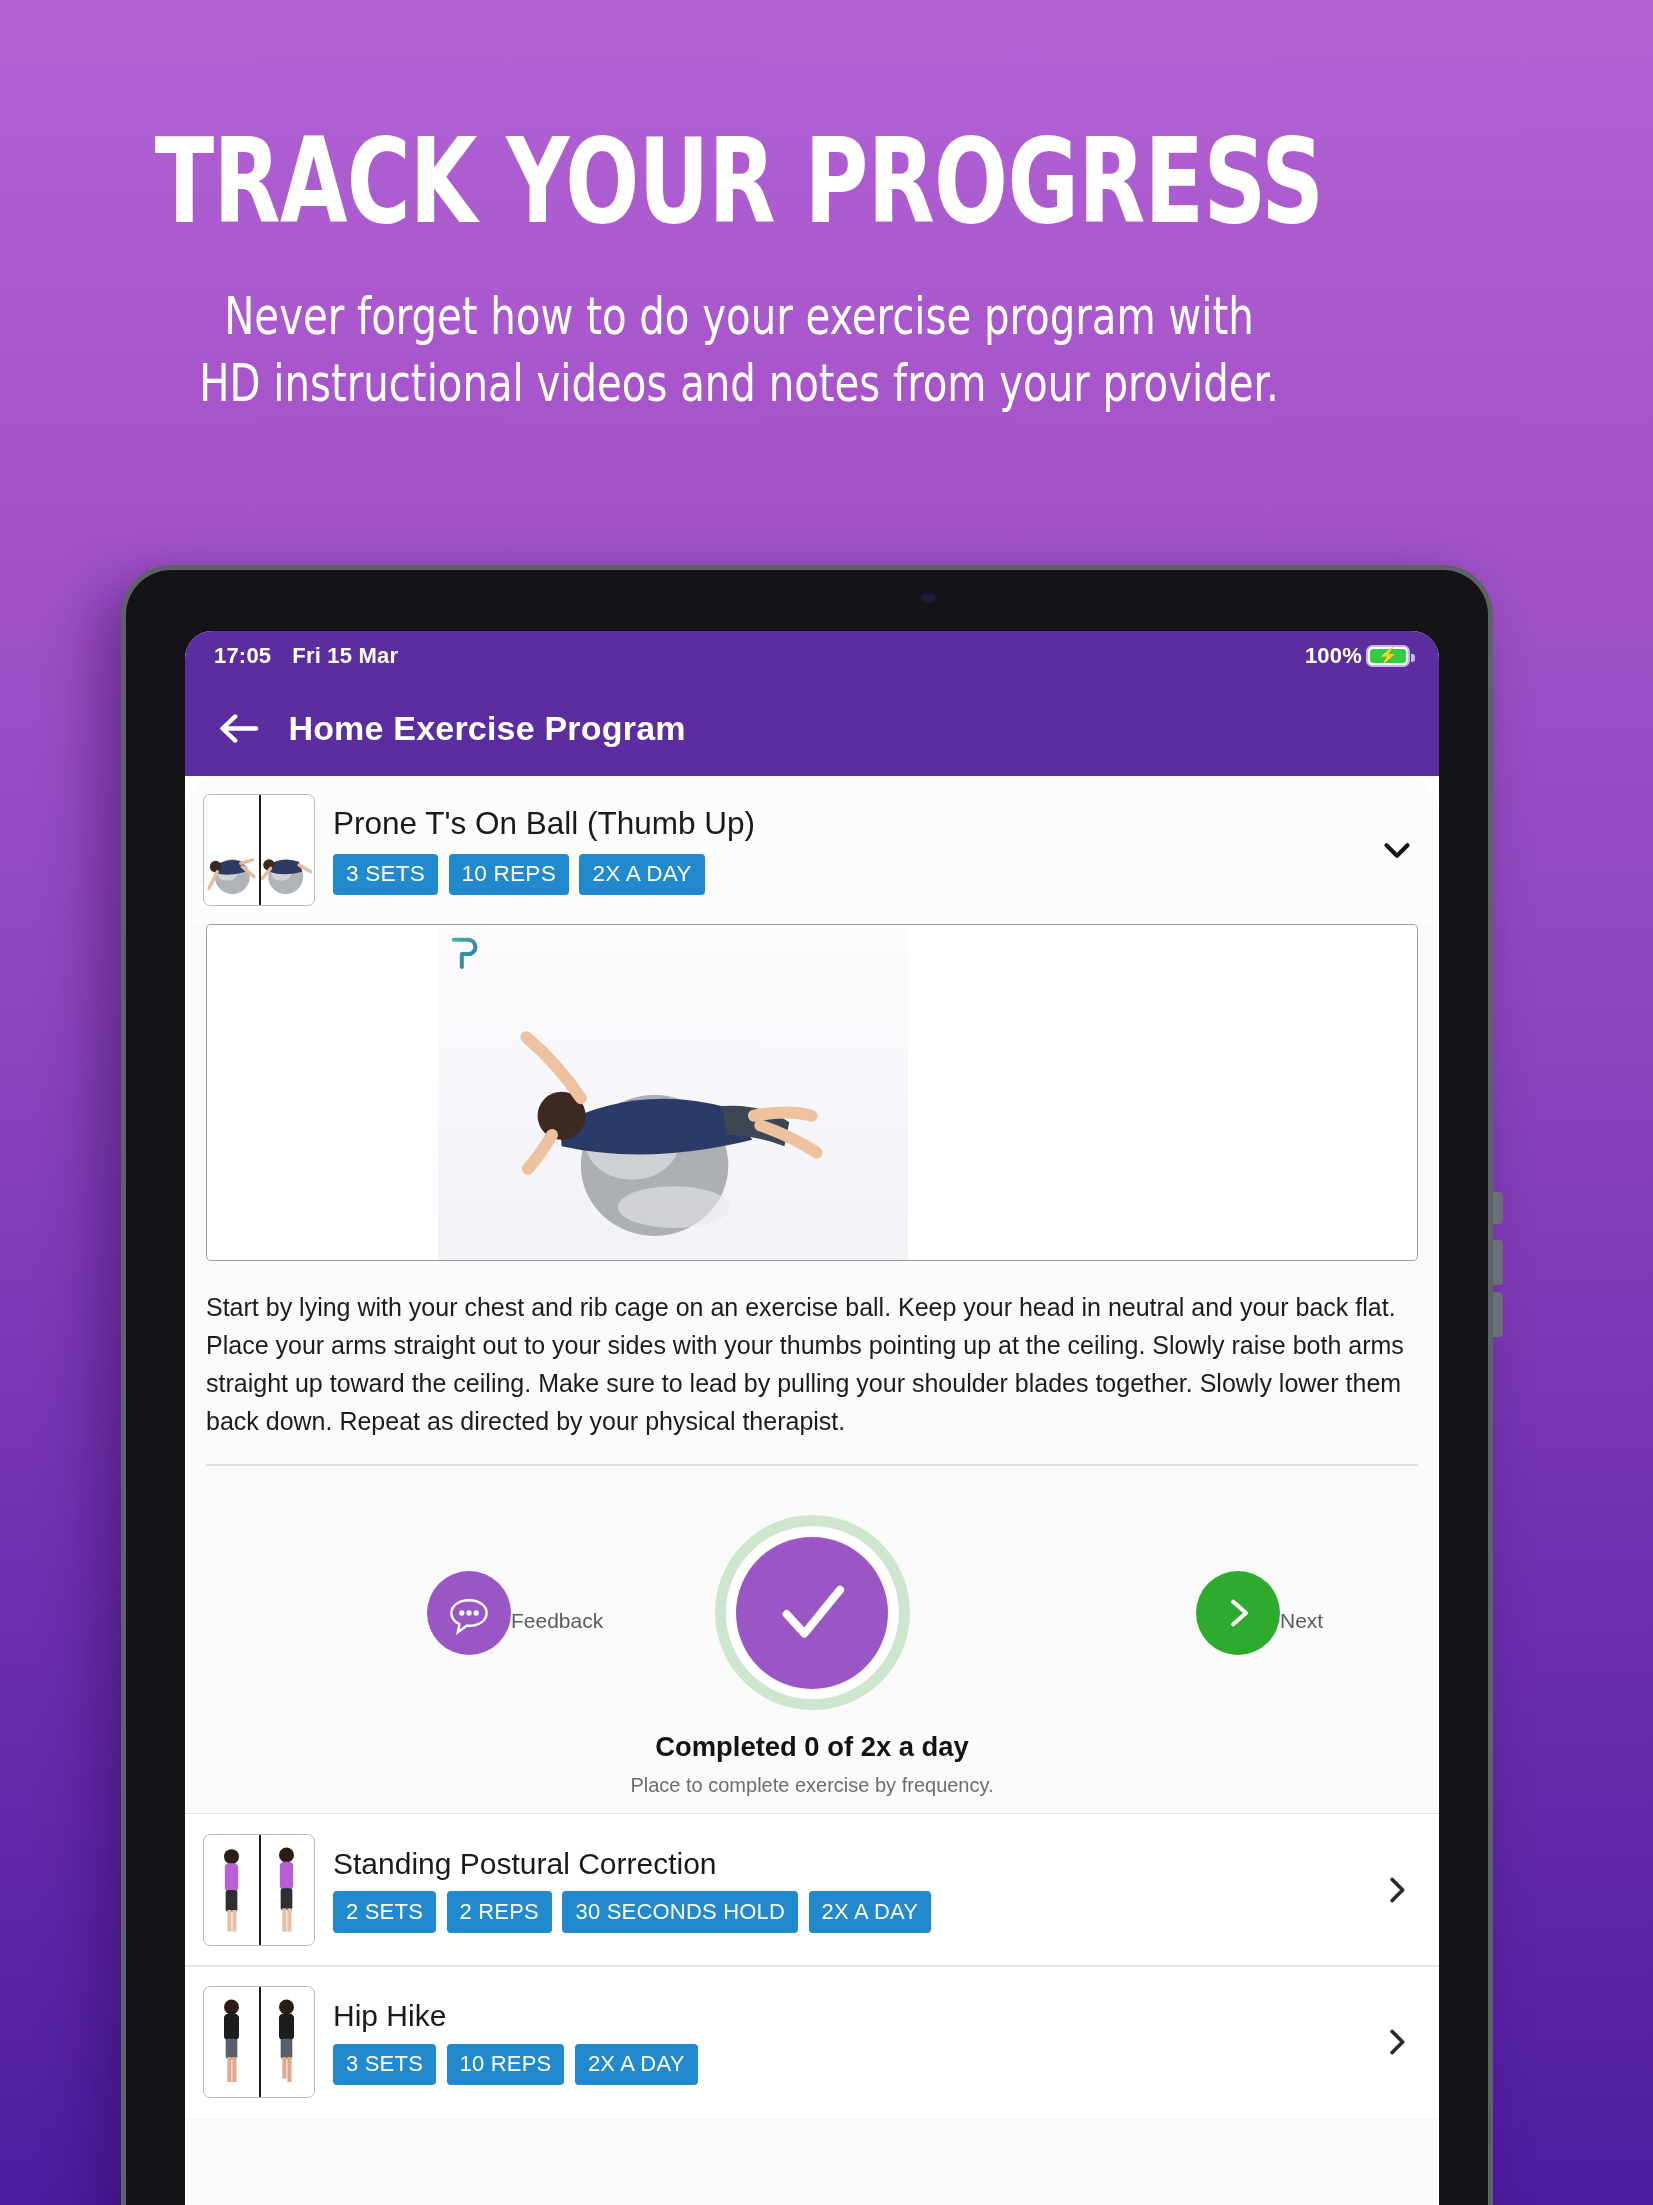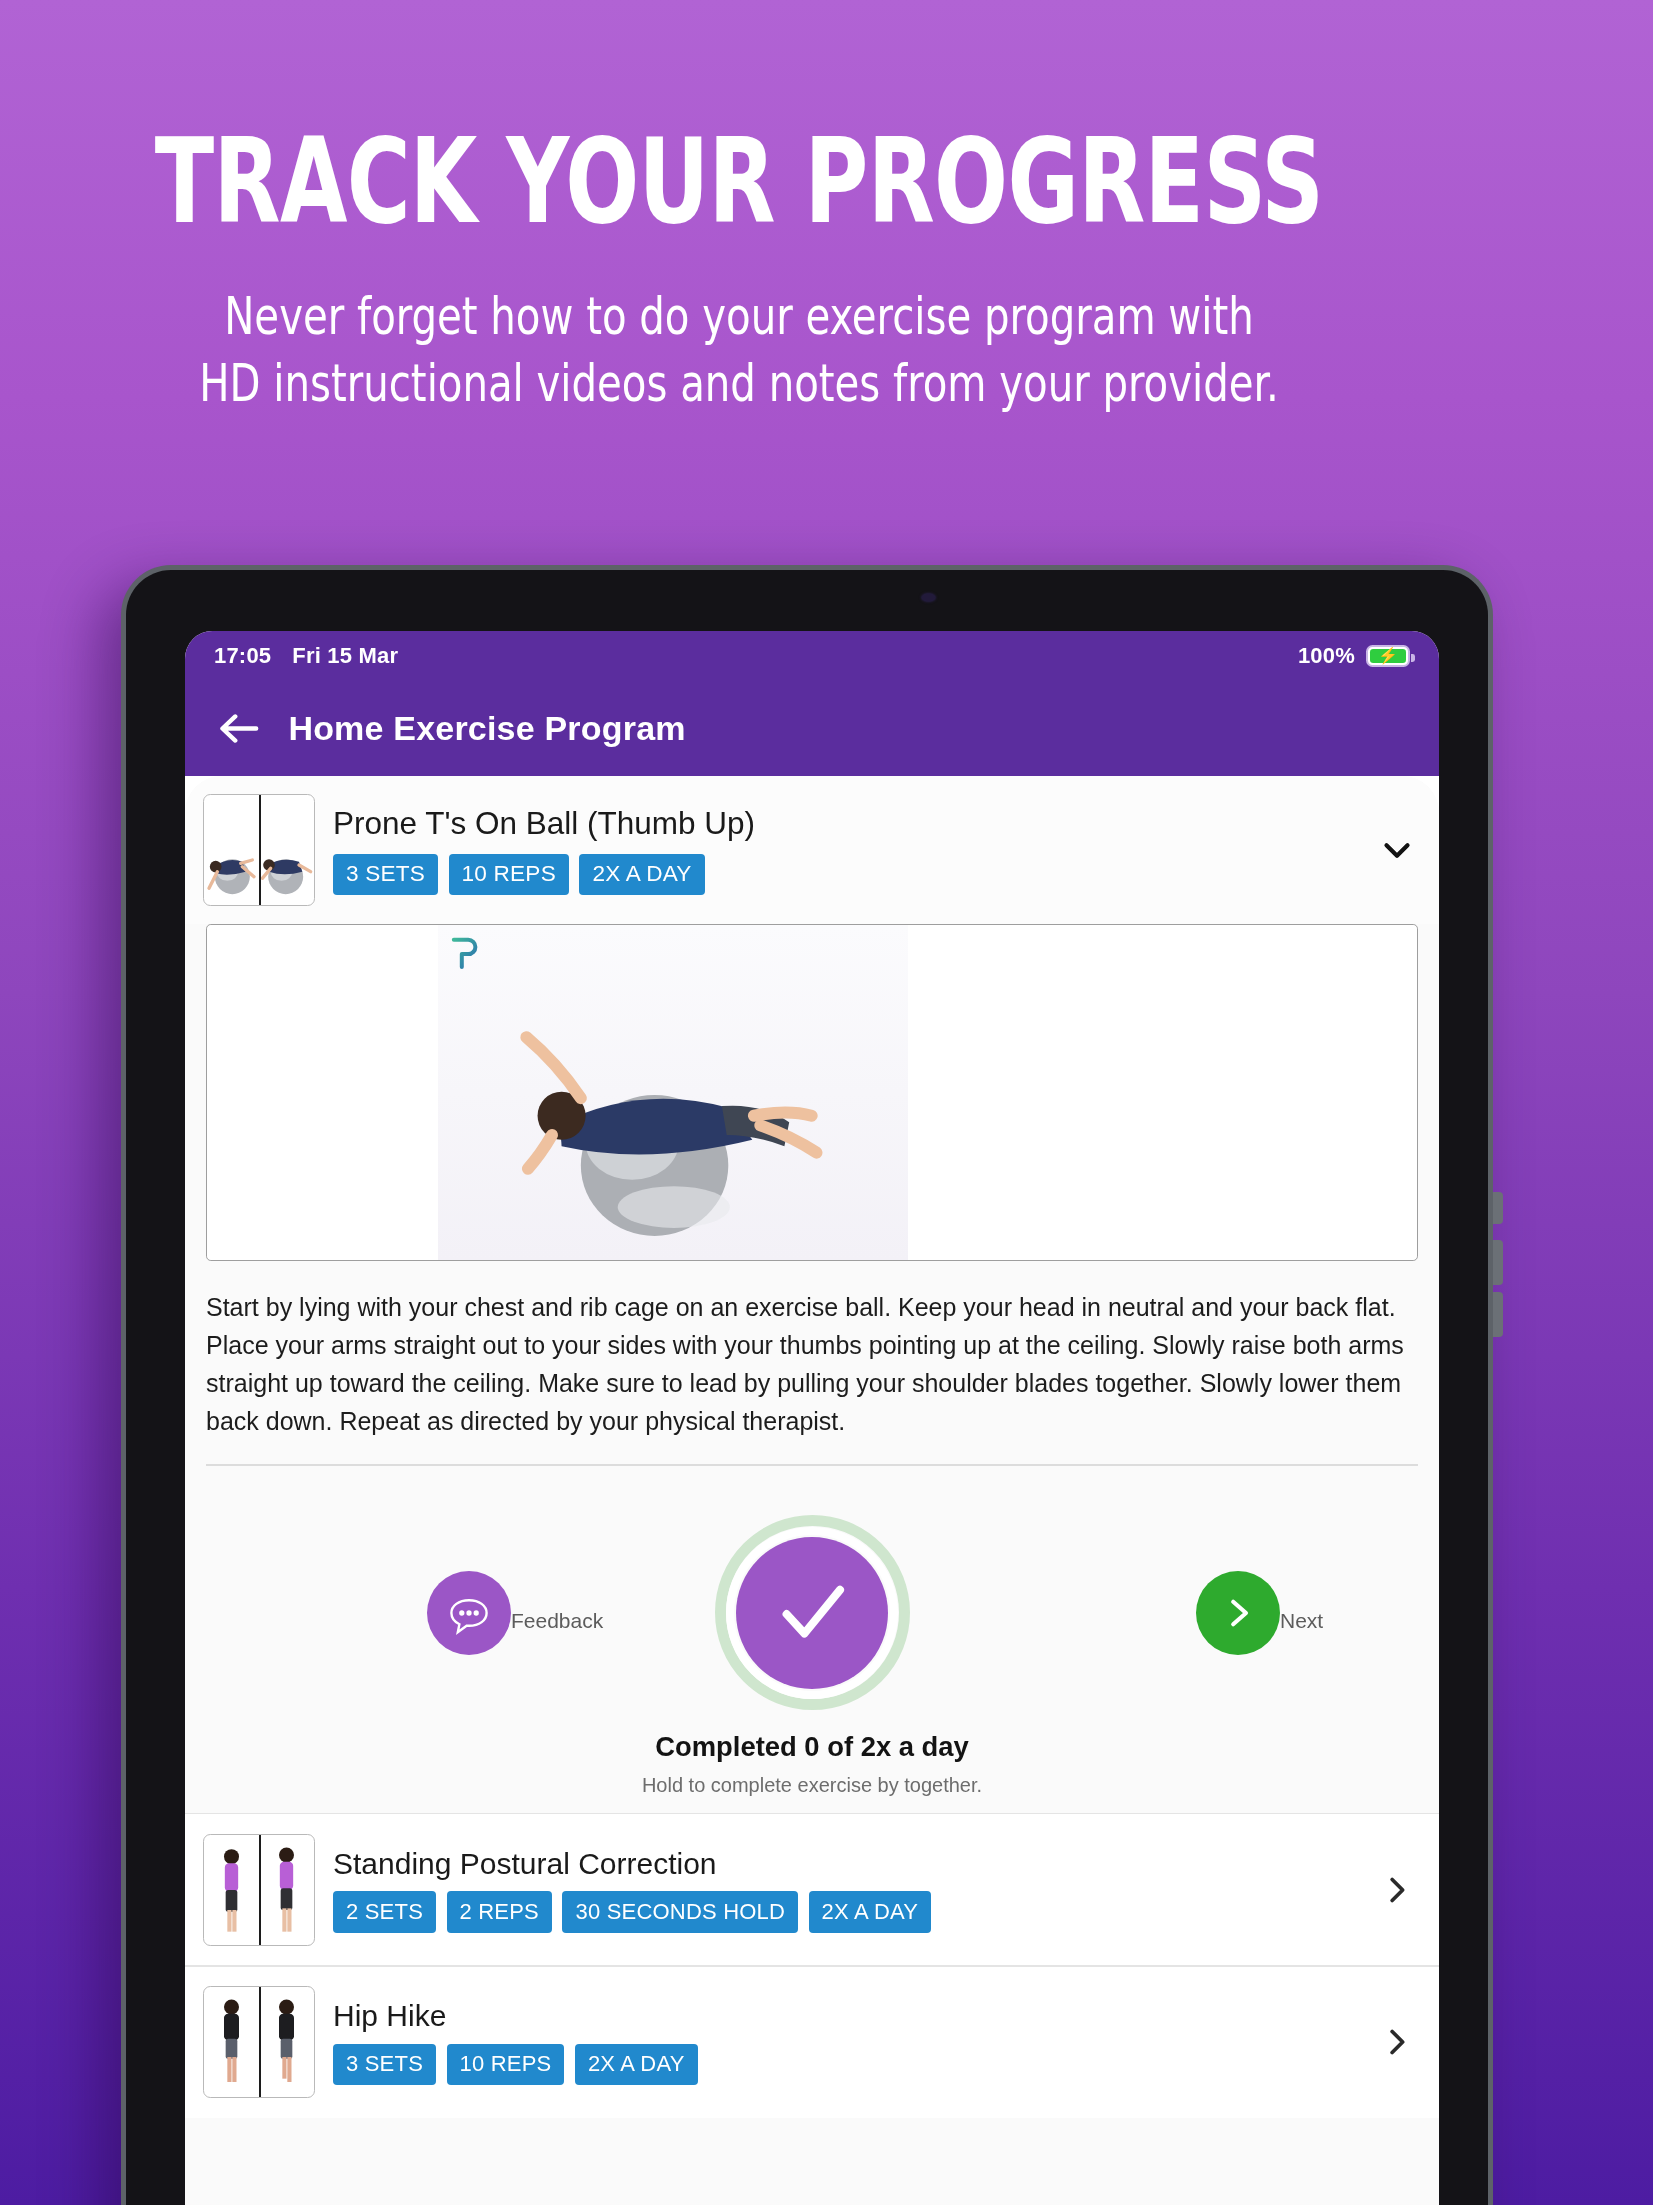--- a/index.html
+++ b/index.html
@@ -44,21 +44,21 @@
 
   
   .screen{
     position:absolute;left:59px;top:61px;width:1254px;height:1634px;
     background:#ffffff;border-radius:27.4px 27.4px 0 0;overflow:hidden;
   }
 
   .statusbar{height:50px;background:#5b2d9e;display:flex;align-items:center;
     padding:0 29px 0 29px;color:#fff;font-size:22px;font-weight:700;letter-spacing:0.2px;}
   .sb-time{margin-right:21px;}
-  .sb-right{margin-left:auto;display:flex;align-items:center;gap:11px;}
+  .sb-right{margin-left:auto;display:flex;align-items:center;gap:4px;}
   .battery{position:relative;width:44px;height:22px;border:2.4px solid #c9b6e6;border-radius:6.5px;
     box-sizing:border-box;background:#ffffff;padding:1.6px;}
   .battery::after{content:"";position:absolute;right:-7.3px;top:6.5px;width:4px;height:8px;
     background:#c9b6e6;border-radius:0 2.4px 2.4px 0;}
   .battery-fill{width:100%;height:100%;background:#2fcd3f;border-radius:3.2px;
     display:flex;align-items:center;justify-content:center;}
   .bolt{font-size:16px;color:#ffffff;line-height:1;font-weight:700;}
 
   .navbar{height:95px;background:#5b2d9e;display:flex;align-items:center;padding-left:31px;}
   .back-arrow{width:45px;height:45px;flex:none;}
@@ -261,21 +261,21 @@
             <div class="circle-sm green">
               <svg viewBox="0 0 60 60" width="48" height="48">
                 <path d="M24 16 L40 30 L24 44" fill="none" stroke="#fff" stroke-width="5.2" stroke-linecap="round" stroke-linejoin="round"></path>
               </svg>
             </div>
             <div class="act-label">Next</div>
           </div>
 
         </div>
         <div class="completed-text">Completed 0 of 2x a day</div>
-        <div class="completed-hint">Hold to complete exercise by together.</div>
+        <div class="completed-hint">Place to complete exercise by frequency.</div>
       </div>
 
       <div class="list-rule"></div>
 
       <div class="li">
         <div class="thumb">
           <div class="half">
             <svg viewBox="0 0 66 132" width="100%" height="100%" preserveAspectRatio="xMidYMid meet">
               <circle cx="33" cy="26" r="9" fill="#2b1c14"></circle>
               <rect x="25" y="34" width="16" height="34" rx="5" fill="#b85fd6"></rect>

